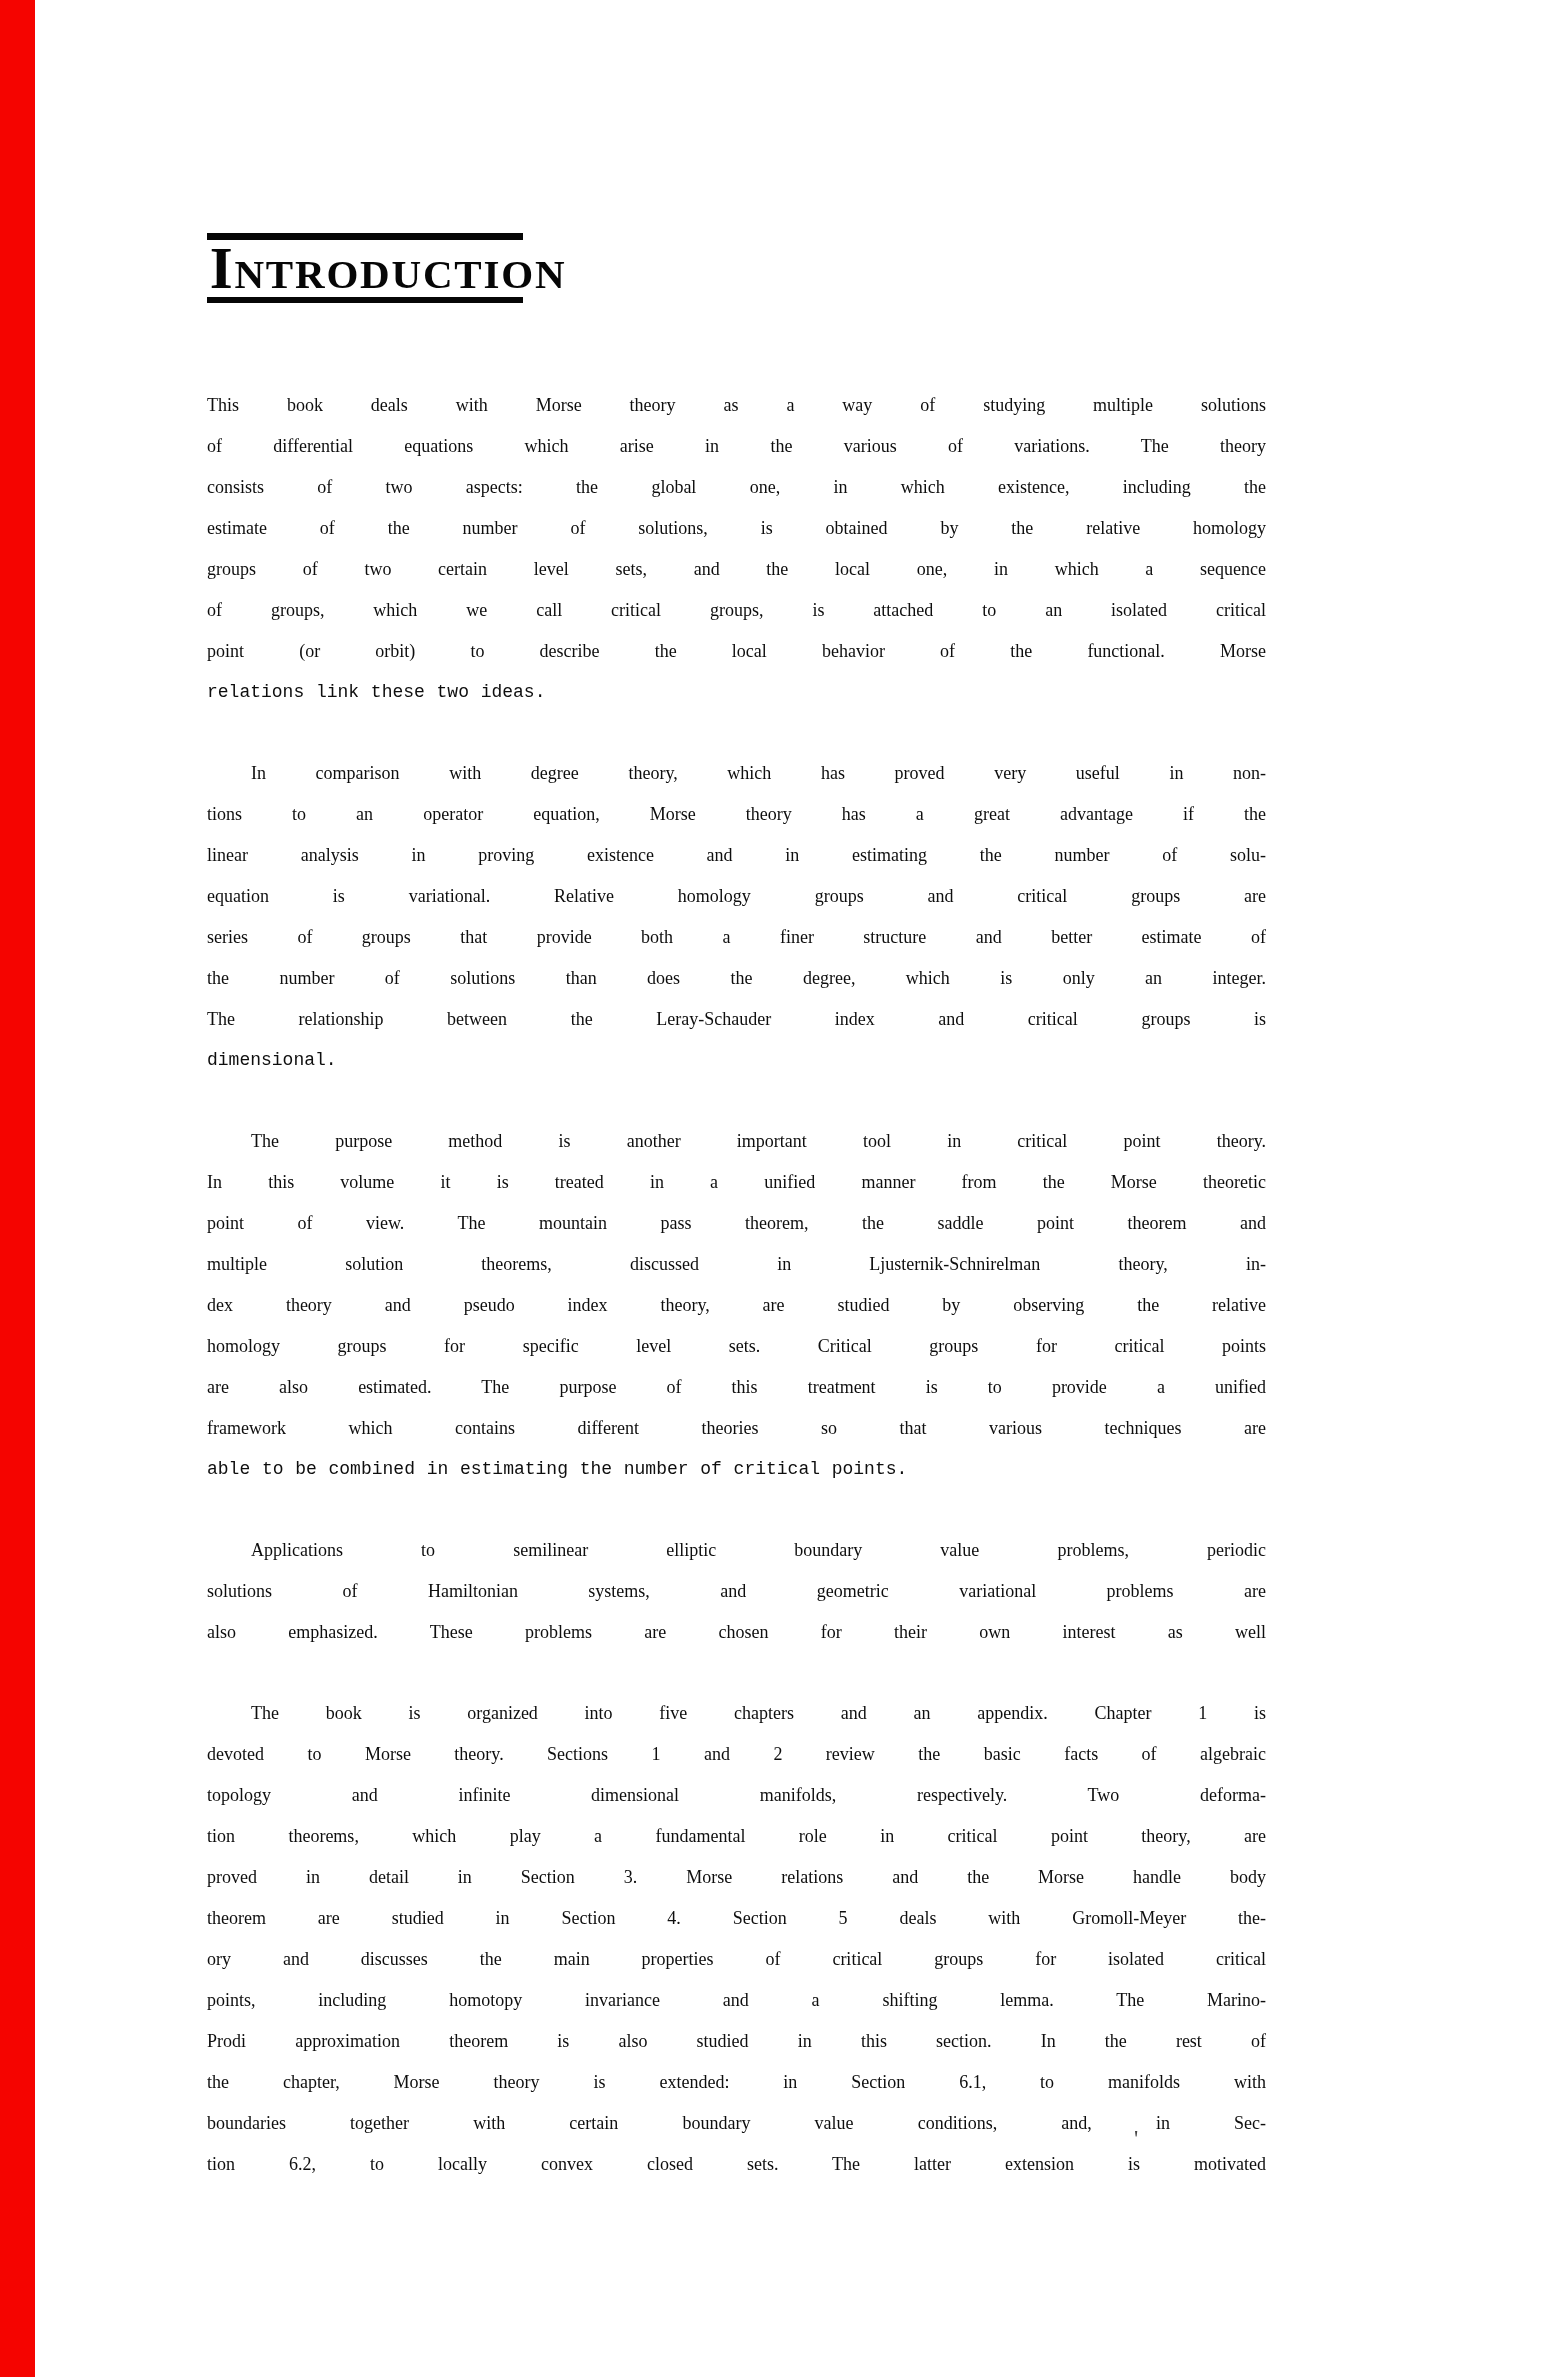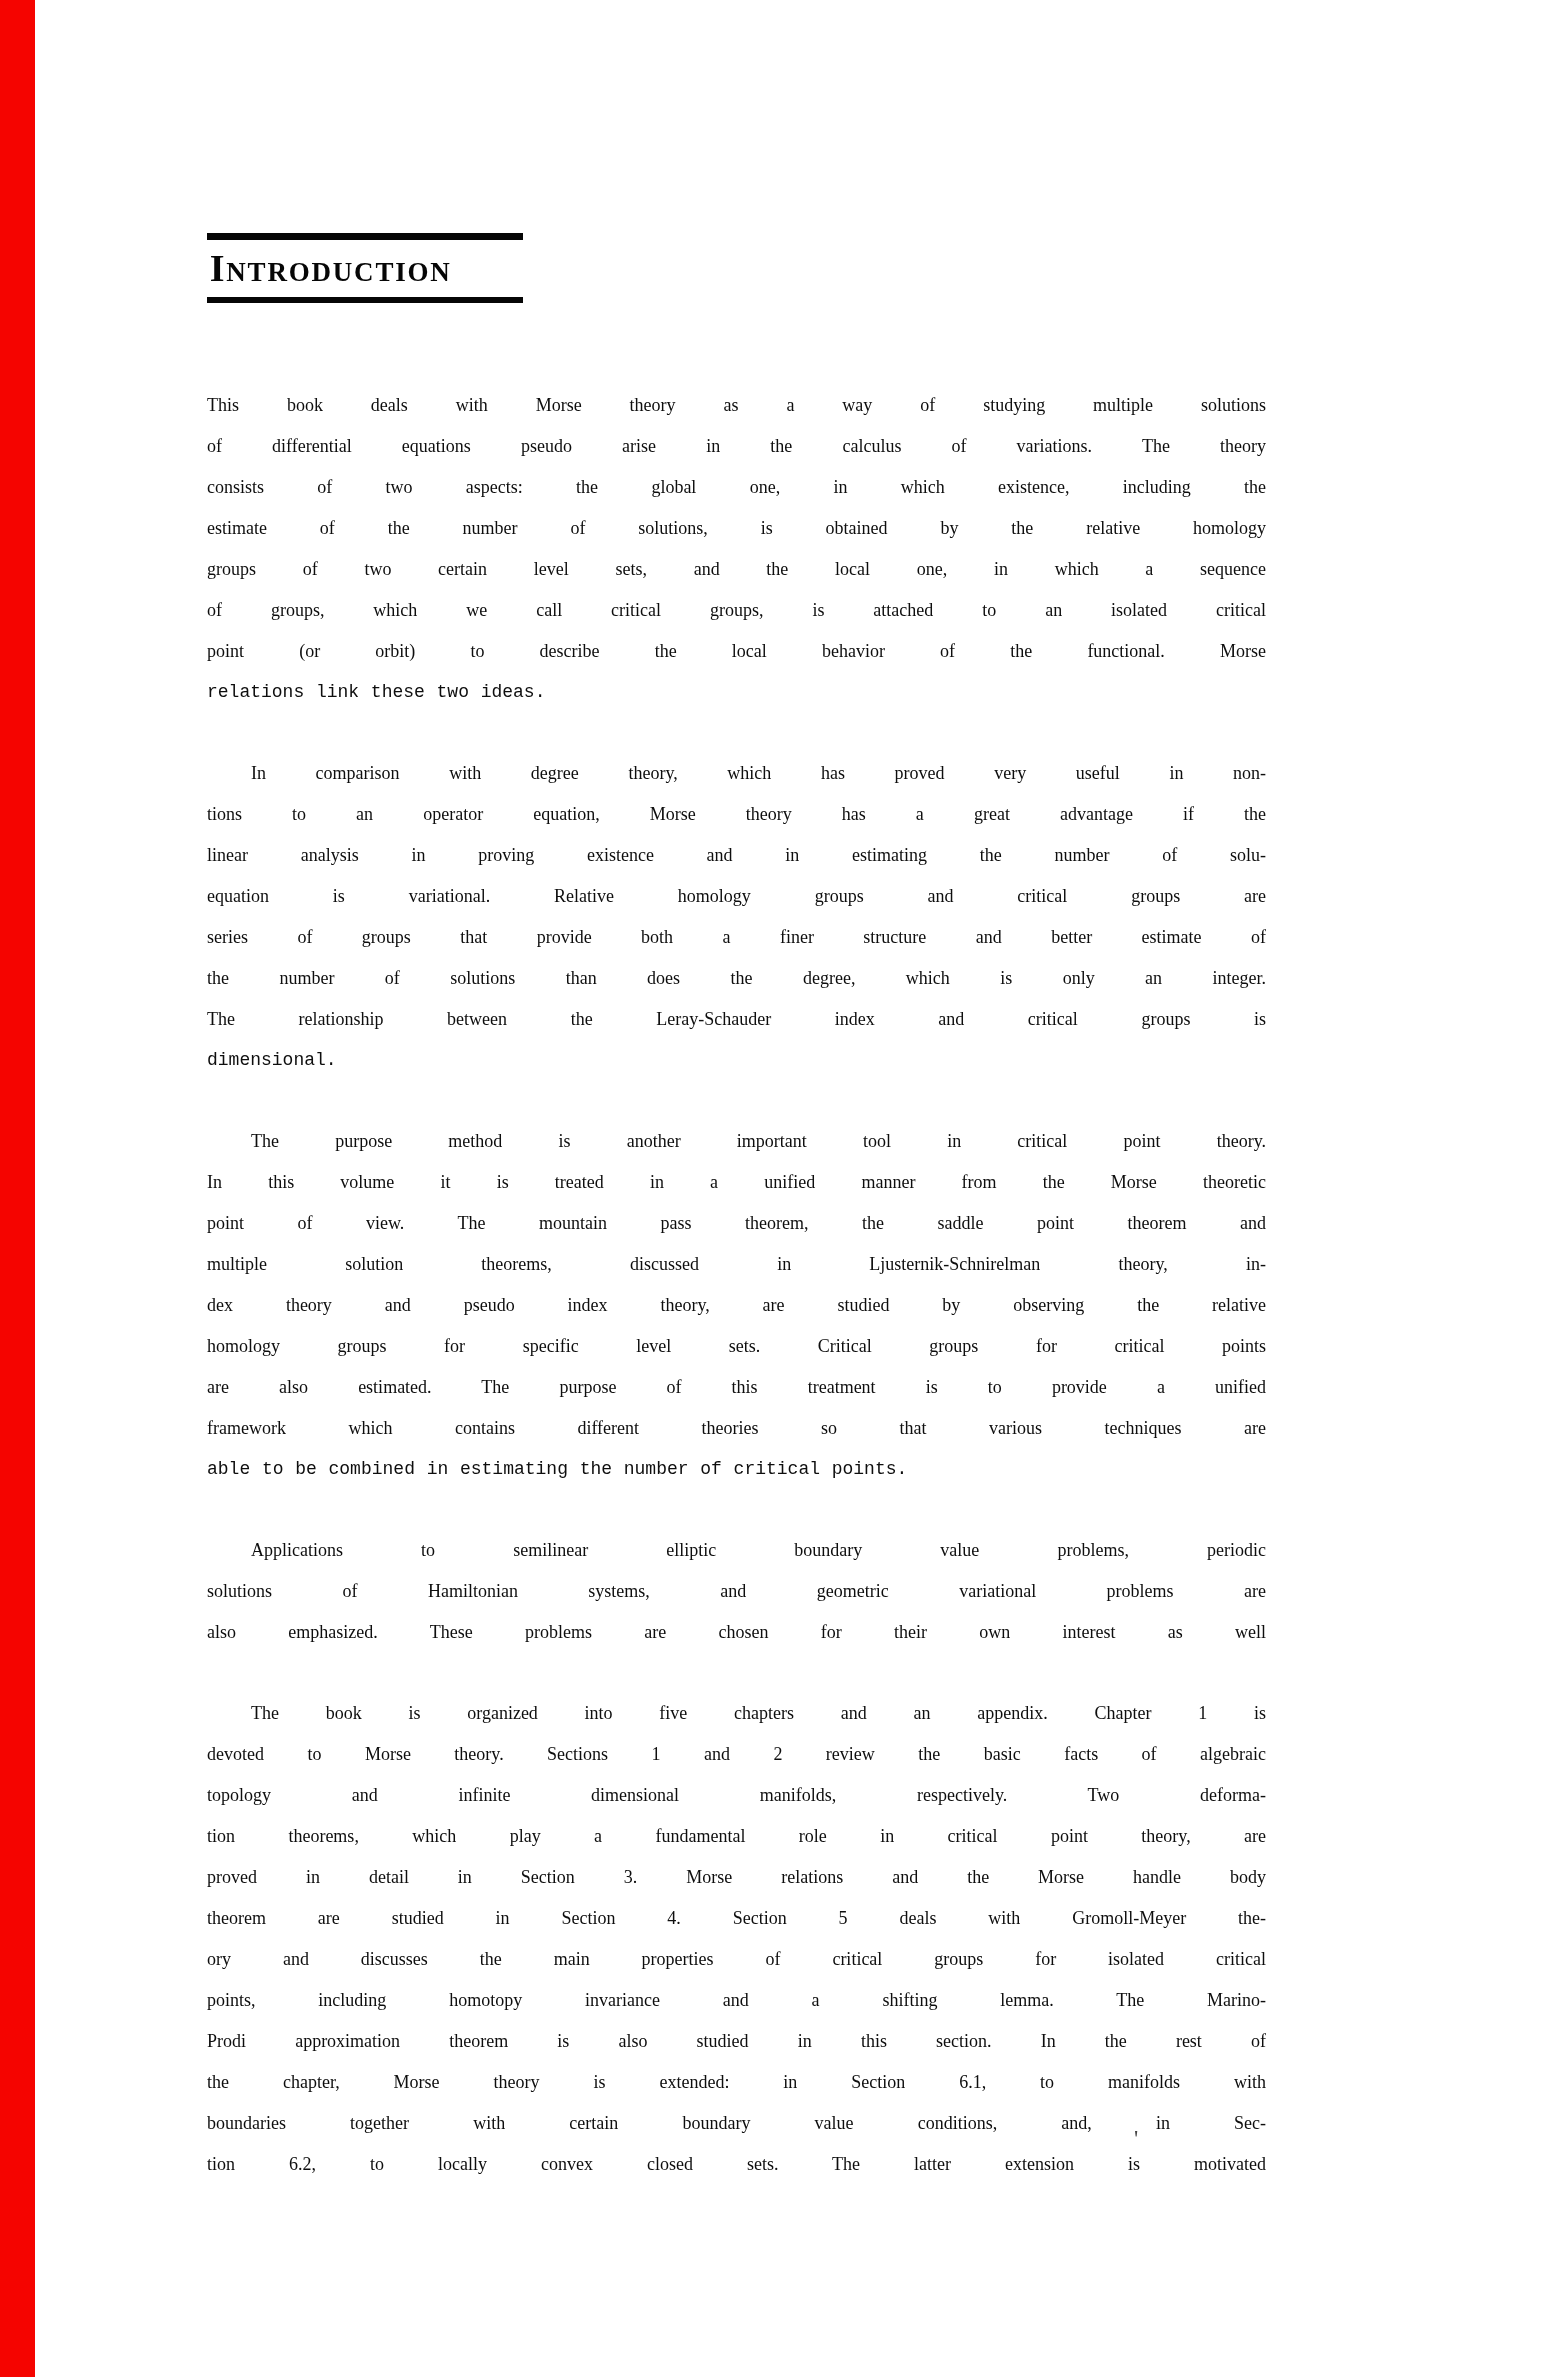--- a/index.html
+++ b/index.html
@@ -27,21 +27,21 @@
   }
   .heading .rule-top {
     height: 7.3px; background: #060606;
   }
   .heading .rule-bottom {
     height: 6.4px; background: #060606;
   }
   .heading-text {
     font-variant: small-caps;
     font-weight: bold;
-    font-size: 38px;
+    font-size: 59px;
     line-height: 55px;
     letter-spacing: 1.8px;
     padding: 0.9px 0 0.9px 2.7px;
     color: #060606;
     white-space: nowrap;
   }
   .text-block {
     position: absolute;
     left: 207px; top: 385px;
     width: 1059px;
@@ -73,21 +73,21 @@
 
   <div class="heading">
     <div class="rule-top"></div>
     <div class="heading-text">Introduction</div>
     <div class="rule-bottom"></div>
   </div>
 
   <div class="text-block">
       <div class="para">
         <div class="line">This book deals with Morse theory as a way of studying multiple solutions</div>
-        <div class="line">of differential equations pseudo arise in the calculus of variations. The theory</div>
+        <div class="line">of differential equations which arise in the various of variations. The theory</div>
         <div class="line">consists of two aspects: the global one, in which existence, including the</div>
         <div class="line">estimate of the number of solutions, is obtained by the relative homology</div>
         <div class="line">groups of two certain level sets, and the local one, in which a sequence</div>
         <div class="line">of groups, which we call critical groups, is attached to an isolated critical</div>
         <div class="line">point (or orbit) to describe the local behavior of the functional. Morse</div>
         <div class="line end">relations link these two ideas.</div>
       </div>
       <div class="para">
         <div class="line indent">In comparison with degree theory, which has proved very useful in non-</div>
         <div class="line">tions to an operator equation, Morse theory has a great advantage if the</div>

